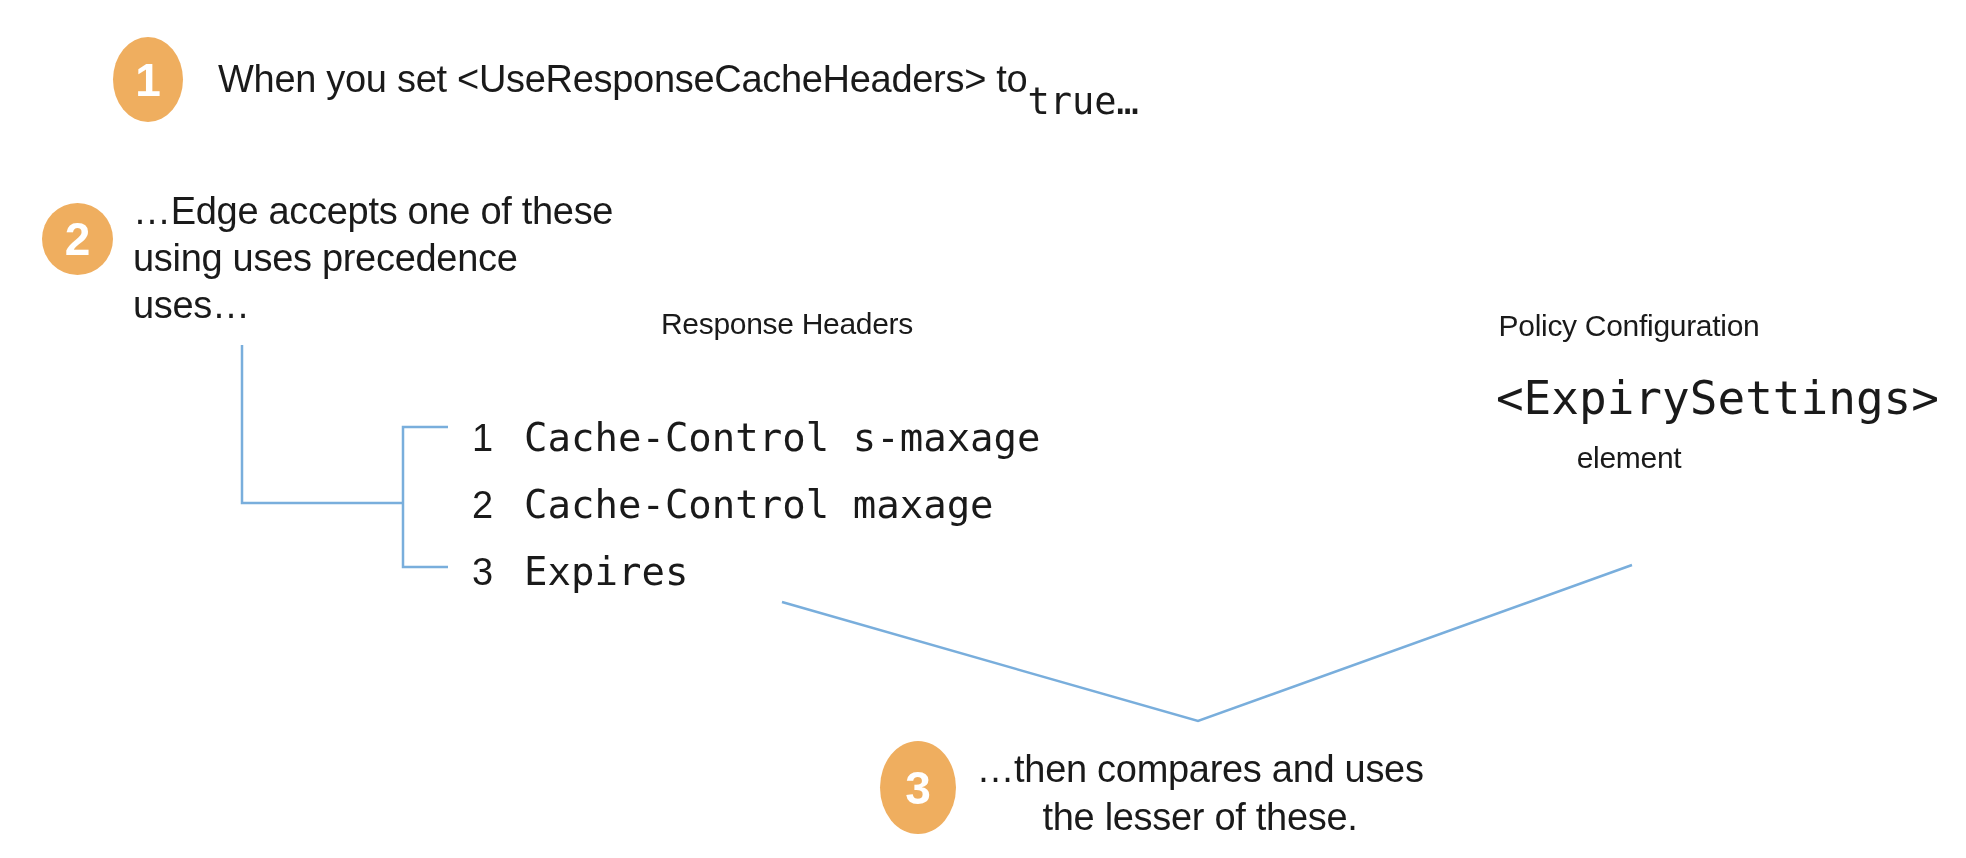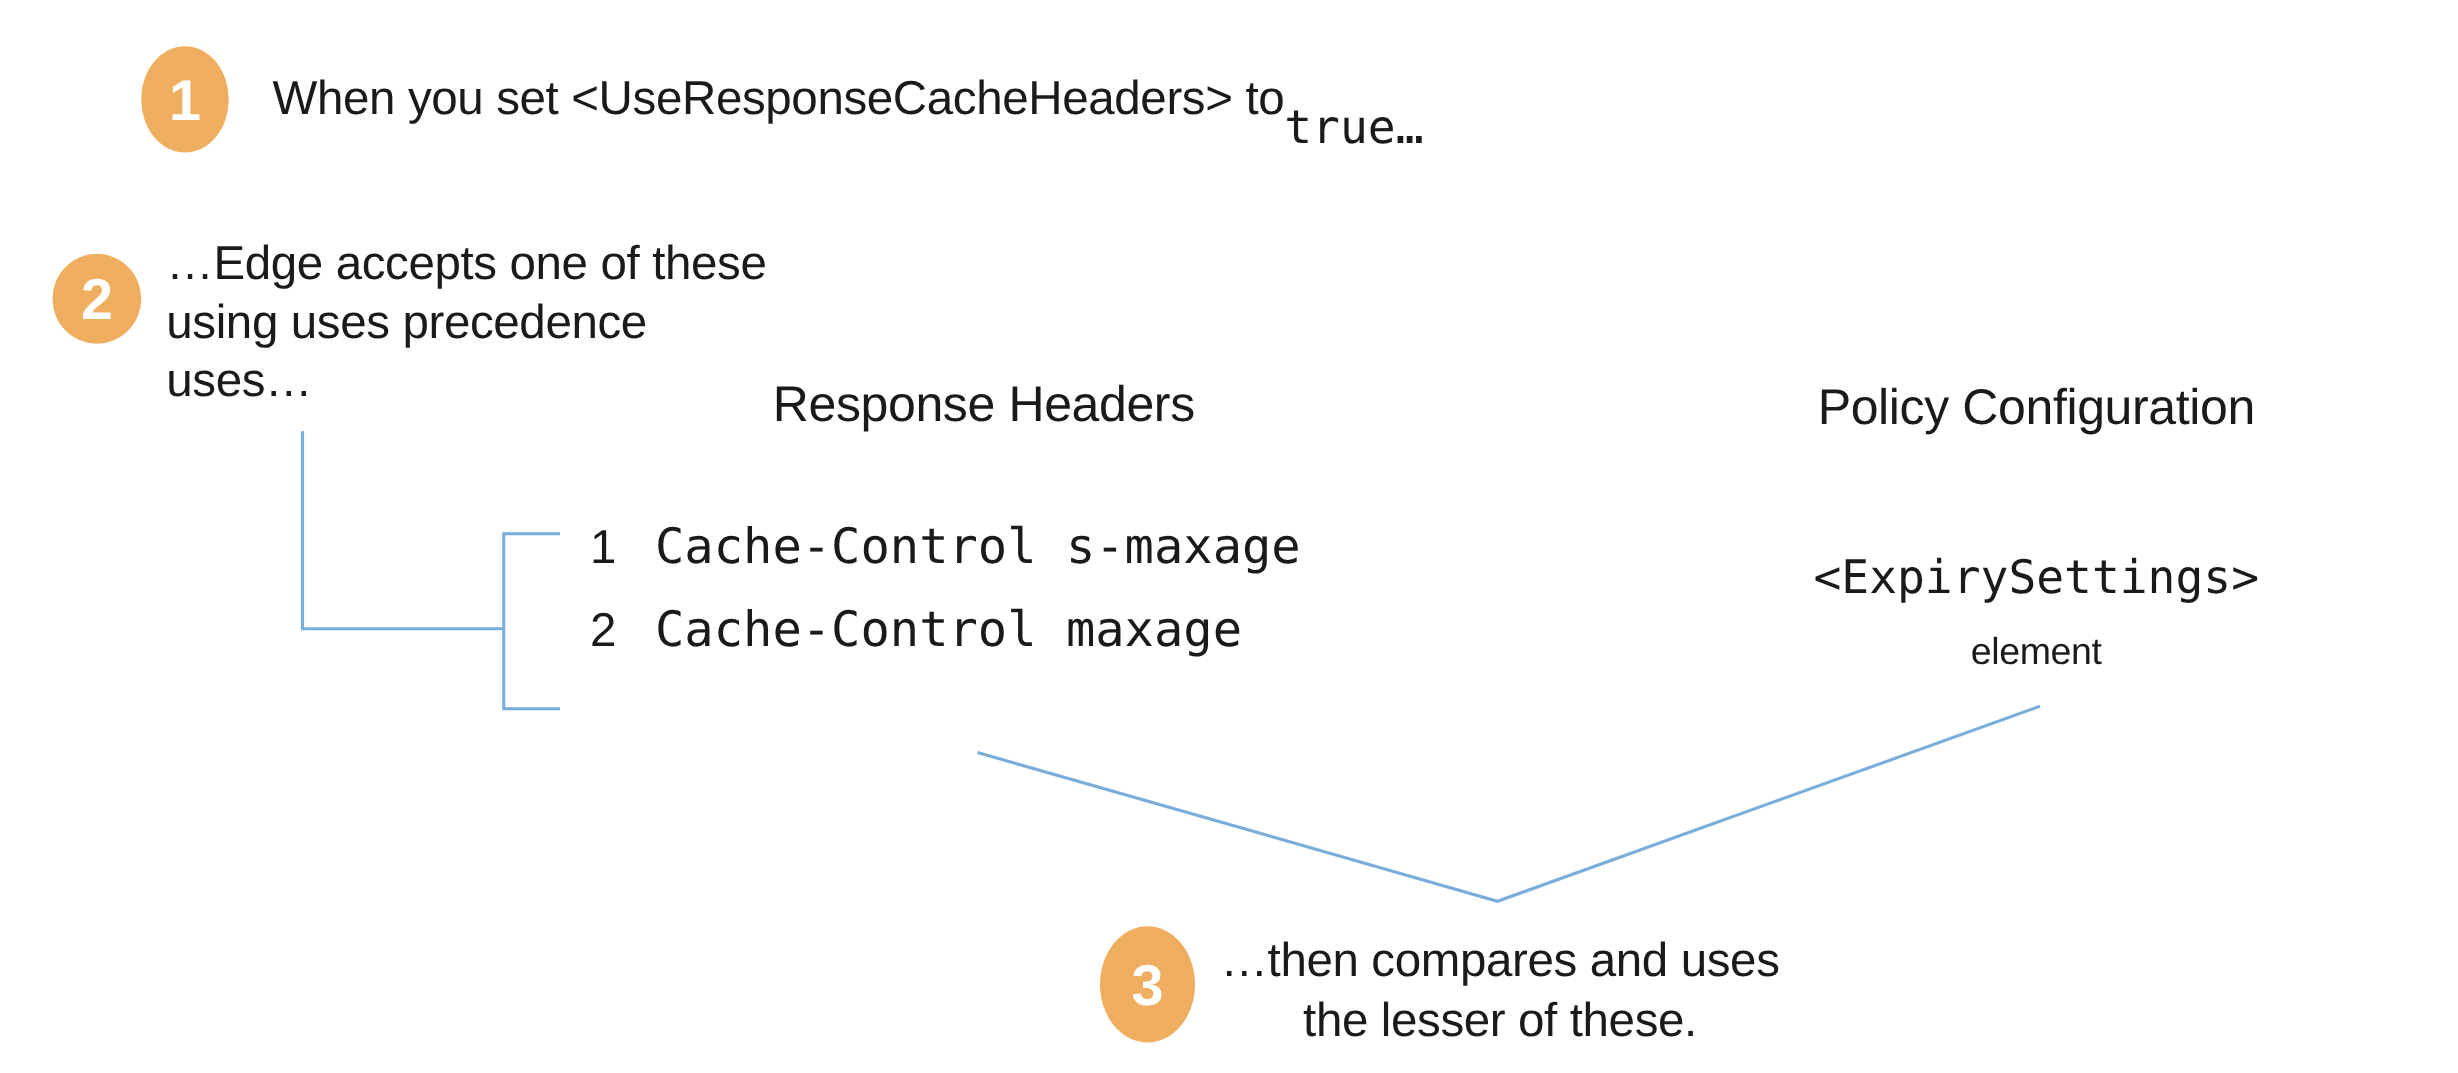--- a/index.html
+++ b/index.html
@@ -65,21 +65,21 @@
   .step1-text .mono { font-size: 37px; margin-top: 43px; }
 
   .step2-text {
     position: absolute;
     left: 133px;
     top: 188px;
     white-space: nowrap;
   }
 
   .col-title {
-    font-size: 40px;
+    font-size: 30px;
     letter-spacing: -0.3px;
     line-height: 48px;
   }
   .rh-col {
     position: absolute;
     left: 487px;
     top: 300px;
     width: 600px;
     text-align: center;
   }
@@ -102,23 +102,24 @@
   }
 
   .pc-col {
     position: absolute;
     left: 1319px;
     top: 302px;
     width: 620px;
     text-align: center;
   }
   .pc-col .code {
-    margin-top: 88px;
-    font-size: 37px;
+    margin-top: 24px;
+    font-size: 46px;
     line-height: 48px;
+    text-align: right;
   }
   .pc-col .caption {
     margin-top: 12px;
     font-size: 30px;
     line-height: 48px;
     letter-spacing: -0.3px;
   }
 
   .step3-text {
     position: absolute;
@@ -160,20 +161,23 @@
   <div class="rh-col">
     <div class="col-title">Response Headers</div>
   </div>
   <div class="header-list">
     <div class="header-item">
       <span class="rank">1</span><span class="mono">Cache-Control s-maxage</span>
     </div>
     <div class="header-item">
       <span class="rank">2</span><span class="mono">Cache-Control maxage</span>
     </div>
+    <div class="header-item">
+      <span class="rank">3</span><span class="mono">Expires</span>
+    </div>
   </div>
 
   <div class="pc-col">
     <div class="col-title">Policy Configuration</div>
     <div class="code mono">&lt;ExpirySettings&gt;</div>
     <div class="caption">element</div>
   </div>
 
   <div class="badge badge-3">
     <span>3</span>

